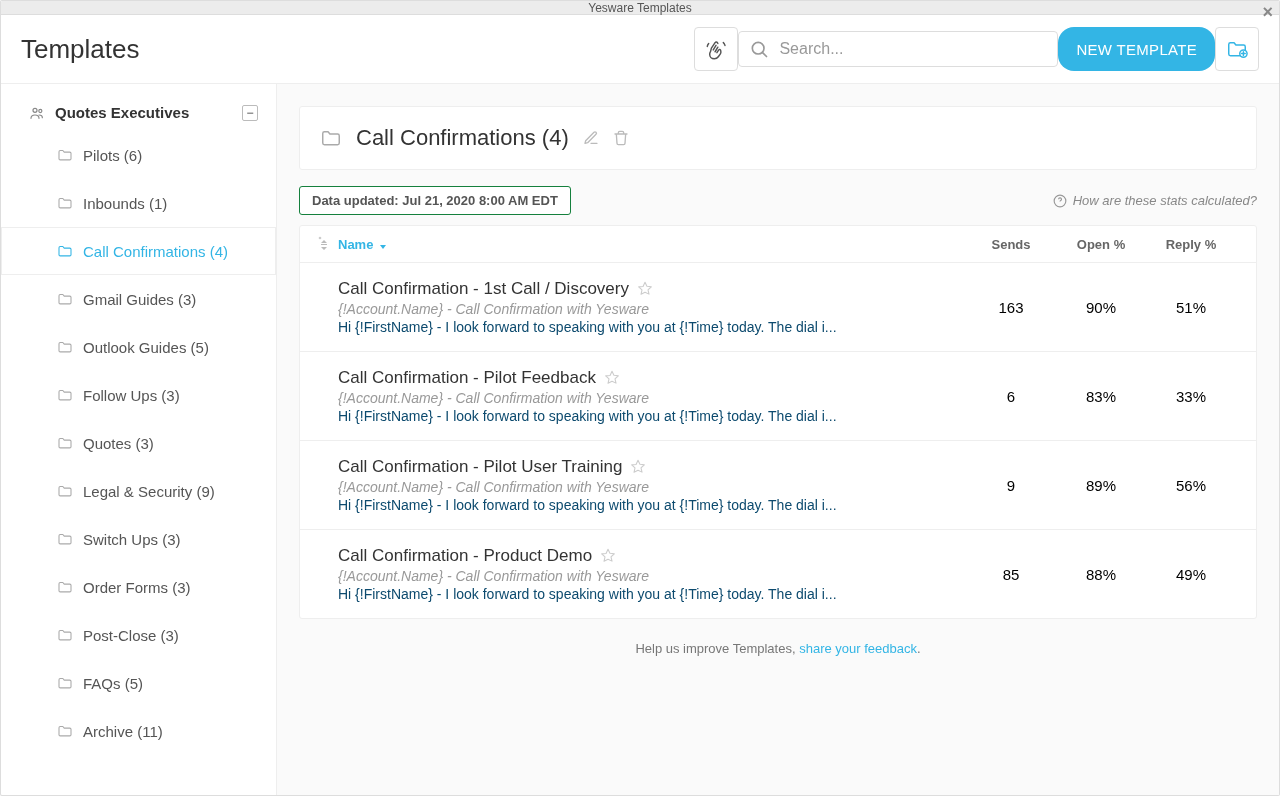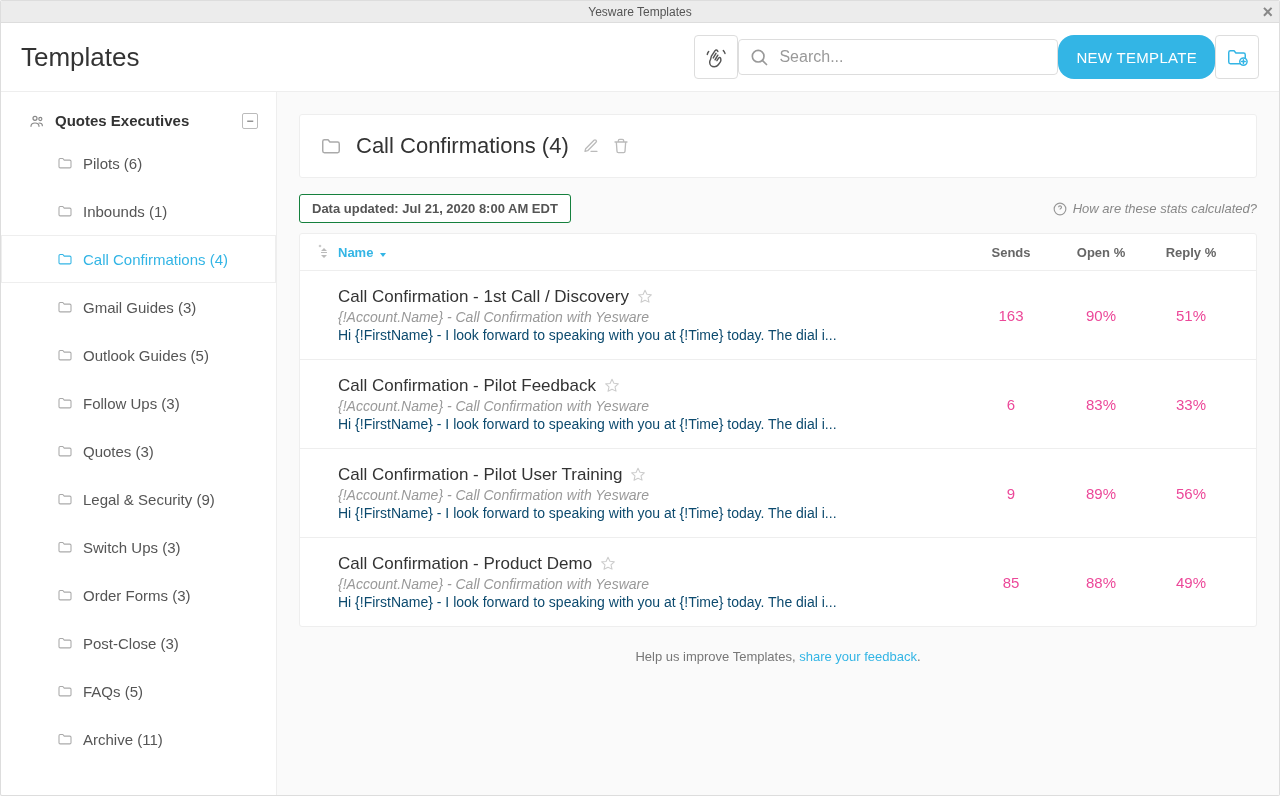--- a/index.html
+++ b/index.html
@@ -15,21 +15,21 @@
     height: 796px;
     background: #fff;
     position: relative;
     display: flex;
     flex-direction: column;
     overflow: hidden;
     border: 1px solid #ddd;
     border-radius: 2px;
   }
   .titlebar {
-    height: 22px;
+    height: 14px;
     background: #ececec;
     border-bottom: 1px solid #ddd;
     display: flex;
     align-items: center;
     justify-content: center;
     font-size: 12px;
     color: #555;
     position: relative;
   }
   .titlebar .close {
@@ -214,21 +214,21 @@
     border-bottom: 1px solid #eee;
     align-items: center;
   }
   .trow:last-child { border-bottom: none; }
   .trow .info { flex: 1; min-width: 0; }
   .trow .title-line { display:flex; align-items:center; gap:8px; }
   .trow .tname { font-size: 17px; color: #333; }
   .trow .star { color: #ccc; cursor:pointer; }
   .trow .sub { font-size: 14px; color: #999; font-style: italic; margin-top: 2px; white-space:nowrap; overflow:hidden; text-overflow:ellipsis;}
   .trow .preview { font-size: 14px; color: #0c4a6e; margin-top: 2px; white-space:nowrap; overflow:hidden; text-overflow:ellipsis;}
-  .trow .col { width: 90px; text-align: center; font-size: 15px; color: #ec4899; }
+  .trow .col { width: 90px; text-align: center; font-size: 15px; color: #000000; }
   .footer-note {
     text-align: center;
     font-size: 13px;
     color: #777;
     margin: 22px 0 8px 0;
   }
   .footer-note a { color: #33b5e5; text-decoration: none; cursor:pointer; }
   svg { display:block; }
 </style>
 </head>

